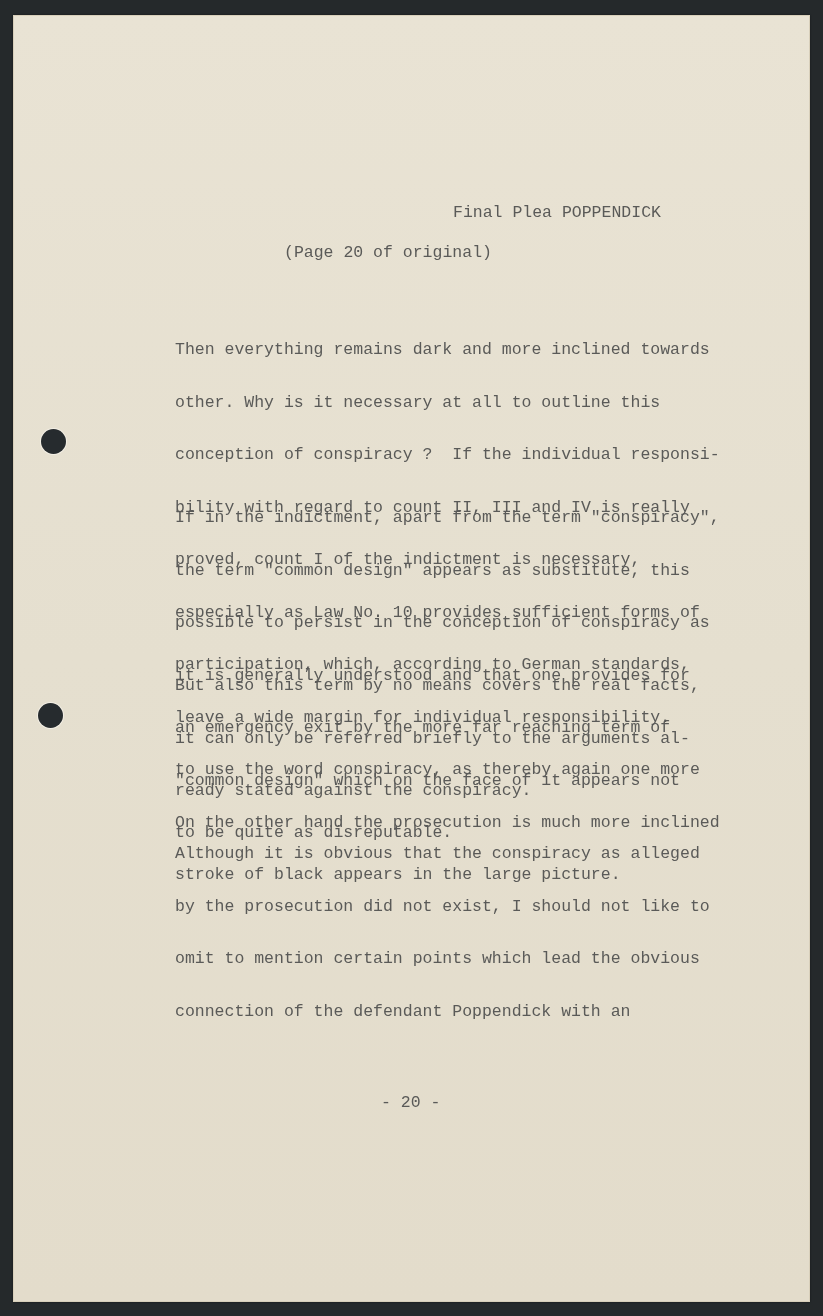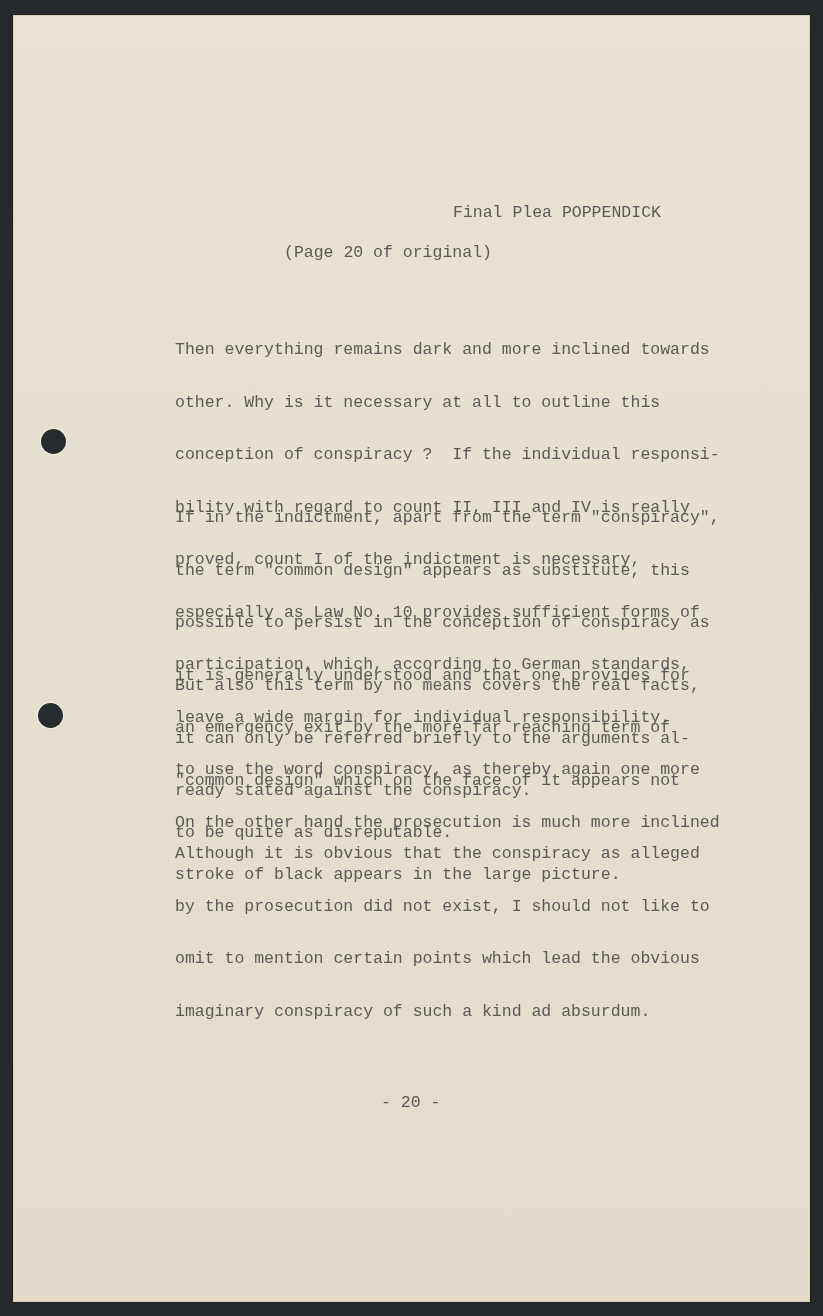--- a/index.html
+++ b/index.html
@@ -89,16 +89,16 @@
 <div class="text para" style="top:726px;">
   <span class="line">to use the word conspiracy, as thereby again one more</span>
   <span class="line">On the other hand the prosecution is much more inclined</span>
   <span class="line">stroke of black appears in the large picture.</span>
 </div>
 
 <div class="text para" style="top:810px;">
   <span class="line">Although it is obvious that the conspiracy as alleged</span>
   <span class="line">by the prosecution did not exist, I should not like to</span>
   <span class="line">omit to mention certain points which lead the obvious</span>
-  <span class="line">imaginary conspiracy of such a kind ad absurdum.</span>
+  <span class="line">connection of the defendant Poppendick with an</span>
 </div>
 
 <div class="text page-number">- 20 -</div>
 
 </body></html>

